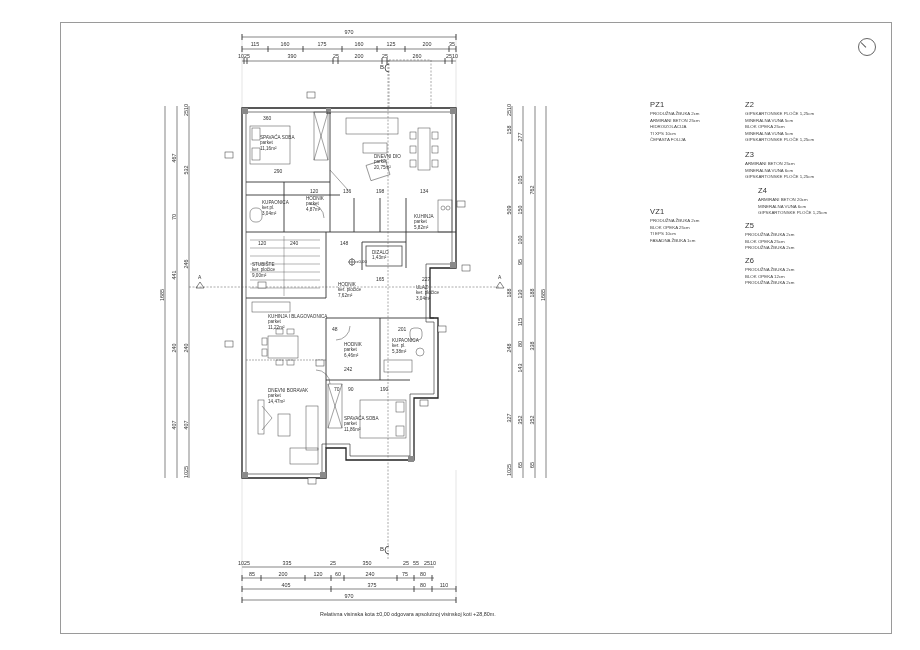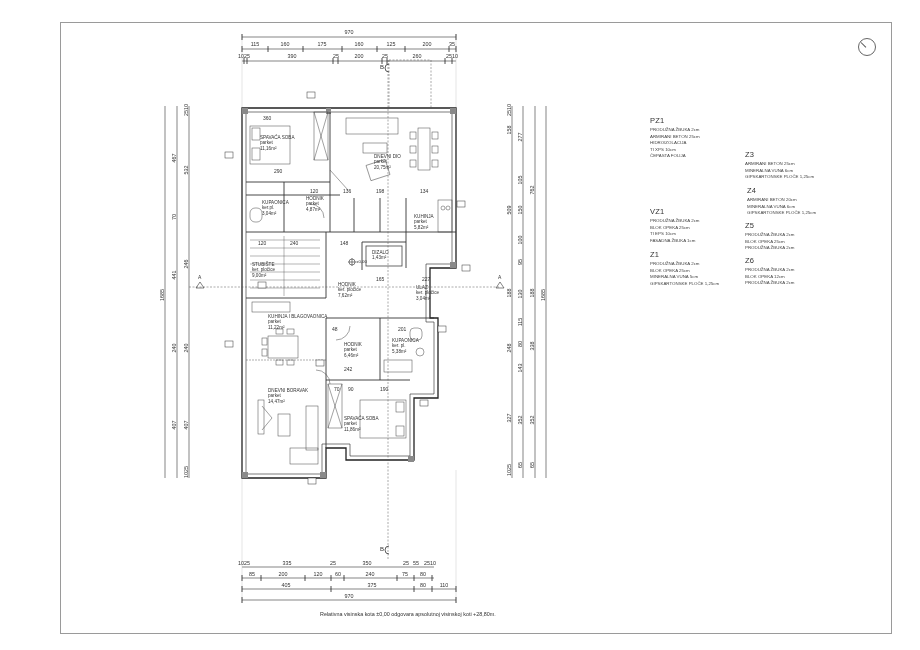--- a/index.html
+++ b/index.html
@@ -349,49 +349,50 @@
 <div class="t" style="left:356px;top:259px;font-size:4.4px">±0,00</div>
 
 <div class="secmark" style="left:380px;top:64px">B</div>
 <div class="secmark" style="left:380px;top:546px">B</div>
 <div class="secmark" style="left:198px;top:274px;font-size:5px">A</div>
 <div class="secmark" style="left:498px;top:274px;font-size:5px">A</div>
 
 <div class="compass"></div>
 
 <div class="legend">
-  <div class="lg" style="left:0;top:16px">
+  <div class="lg" style="left:0;top:0">
     <div class="h">PZ1</div>
     <div class="l">PRODUŽNA ŽBUKA 2cm</div>
       <div class="l">ARMIRANI BETON 25cm</div>
       <div class="l">HIDROIZOLACIJA</div>
       <div class="l">TI XPS 10cm</div>
       <div class="l">ČEPASTA FOLIJA</div>
   </div>
   <div class="lg" style="left:0;top:107px">
     <div class="h">VZ1</div>
     <div class="l">PRODUŽNA ŽBUKA 2cm</div>
       <div class="l">BLOK OPEKA 25cm</div>
       <div class="l">TI EPS 10cm</div>
       <div class="l">FASADNA ŽBUKA 1cm</div>
   </div>
-  <div class="lg" style="left:0;top:150px">
-    <div class="h">Z1</div>
-    <div class="l">PRODUŽNA ŽBUKA 2cm</div>
+  <div class="lg" style="left:95px;top:0">
+    <div class="h">Z2</div>
+    <div class="l">GIPSKARTONSKE PLOČE 1,25cm</div>
+      <div class="l">MINERALNA VUNA 5cm</div>
       <div class="l">BLOK OPEKA 25cm</div>
       <div class="l">MINERALNA VUNA 5cm</div>
       <div class="l">GIPSKARTONSKE PLOČE 1,25cm</div>
   </div>
   <div class="lg" style="left:95px;top:50px">
     <div class="h">Z3</div>
     <div class="l">ARMIRANI BETON 25cm</div>
       <div class="l">MINERALNA VUNA 6cm</div>
       <div class="l">GIPSKARTONSKE PLOČE 1,25cm</div>
   </div>
-  <div class="lg" style="left:97px;top:86px">
+  <div class="lg" style="left:108px;top:86px">
     <div class="h">Z4</div>
     <div class="l">ARMIRANI BETON 20cm</div>
       <div class="l">MINERALNA VUNA 6cm</div>
       <div class="l">GIPSKARTONSKE PLOČE 1,25cm</div>
   </div>
   <div class="lg" style="left:95px;top:121px">
     <div class="h">Z5</div>
     <div class="l">PRODUŽNA ŽBUKA 2cm</div>
       <div class="l">BLOK OPEKA 25cm</div>
       <div class="l">PRODUŽNA ŽBUKA 2cm</div>

